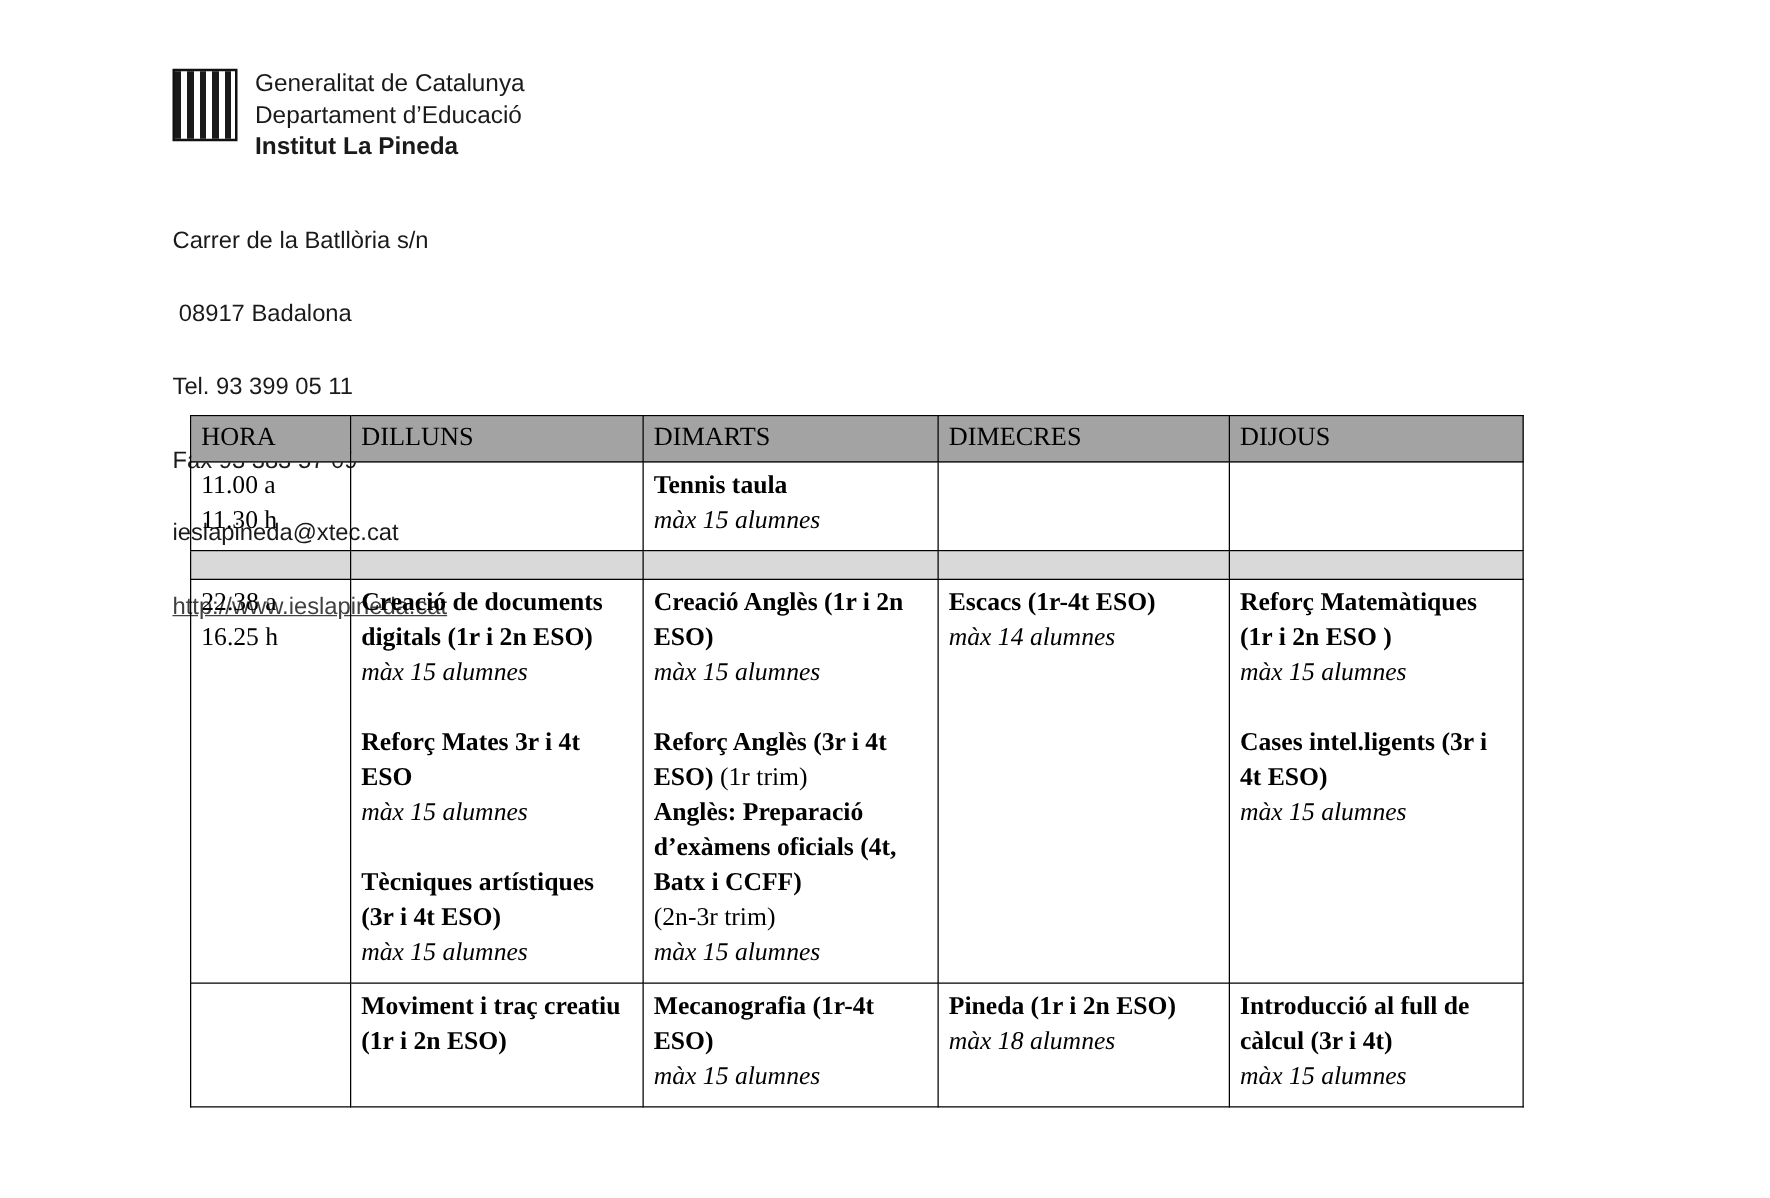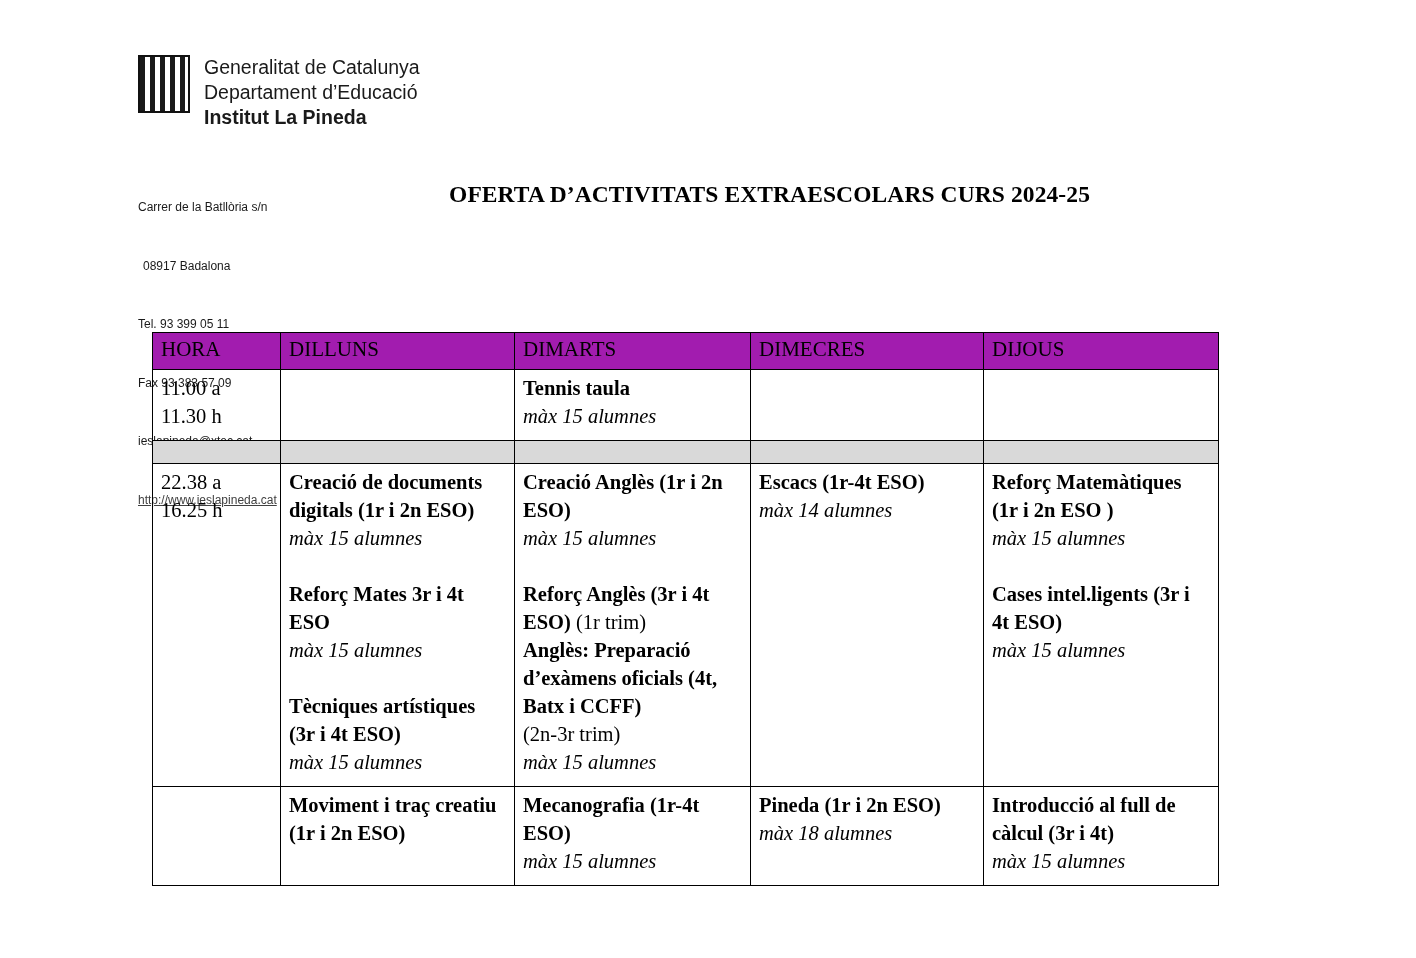--- a/index.html
+++ b/index.html
@@ -48,23 +48,23 @@
     line-height: 25px;
     color: #1a1a1a;
   }
   .org .l3 {
     font-weight: bold;
   }
 
   .contact {
     position: absolute;
     left: 138px;
-    top: 159px;
+    top: 144px;
     font-family: "Liberation Sans", sans-serif;
-    font-size: 12px;
+    font-size: 19px;
     line-height: 19.5px;
     color: #1a1a1a;
     white-space: pre;
   }
   .contact .indented {
     padding-left: 5px;
   }
   .contact a {
     color: #404040;
     text-decoration: underline;
@@ -101,21 +101,21 @@
     font-size: 20.5px;
     line-height: 28px;
   }
   col.c-hora  { width: 128px; }
   col.c-dill  { width: 234px; }
   col.c-dima  { width: 236px; }
   col.c-dime  { width: 233px; }
   col.c-dijo  { width: 235px; }
 
   tr.head td {
-    background: #a21caf;
+    background: #a3a3a3;
     font-size: 21px;
     padding-top: 2px;
     padding-bottom: 4px;
     height: 30px;
   }
   tr.spacer td {
     background: #d9d9d9;
     height: 22px;
     padding: 0;
   }
@@ -148,21 +148,20 @@
 
   <div class="contact">
     <div>Carrer de la Batllòria s/n</div>
     <div class="indented">08917 Badalona</div>
     <div>Tel. 93 399 05 11</div>
     <div>Fax 93 383 57 09</div>
     <div>ieslapineda@xtec.cat</div>
     <div><a href="#">http://www.ieslapineda.cat</a></div>
   </div>
 
-  <div class="doc-title">OFERTA D’ACTIVITATS EXTRAESCOLARS CURS 2024-25</div>
 
   <div class="sched-wrap">
     <table class="sched">
       <colgroup>
         <col class="c-hora">
           <col class="c-dill">
           <col class="c-dima">
           <col class="c-dime">
           <col class="c-dijo">
       </colgroup>

